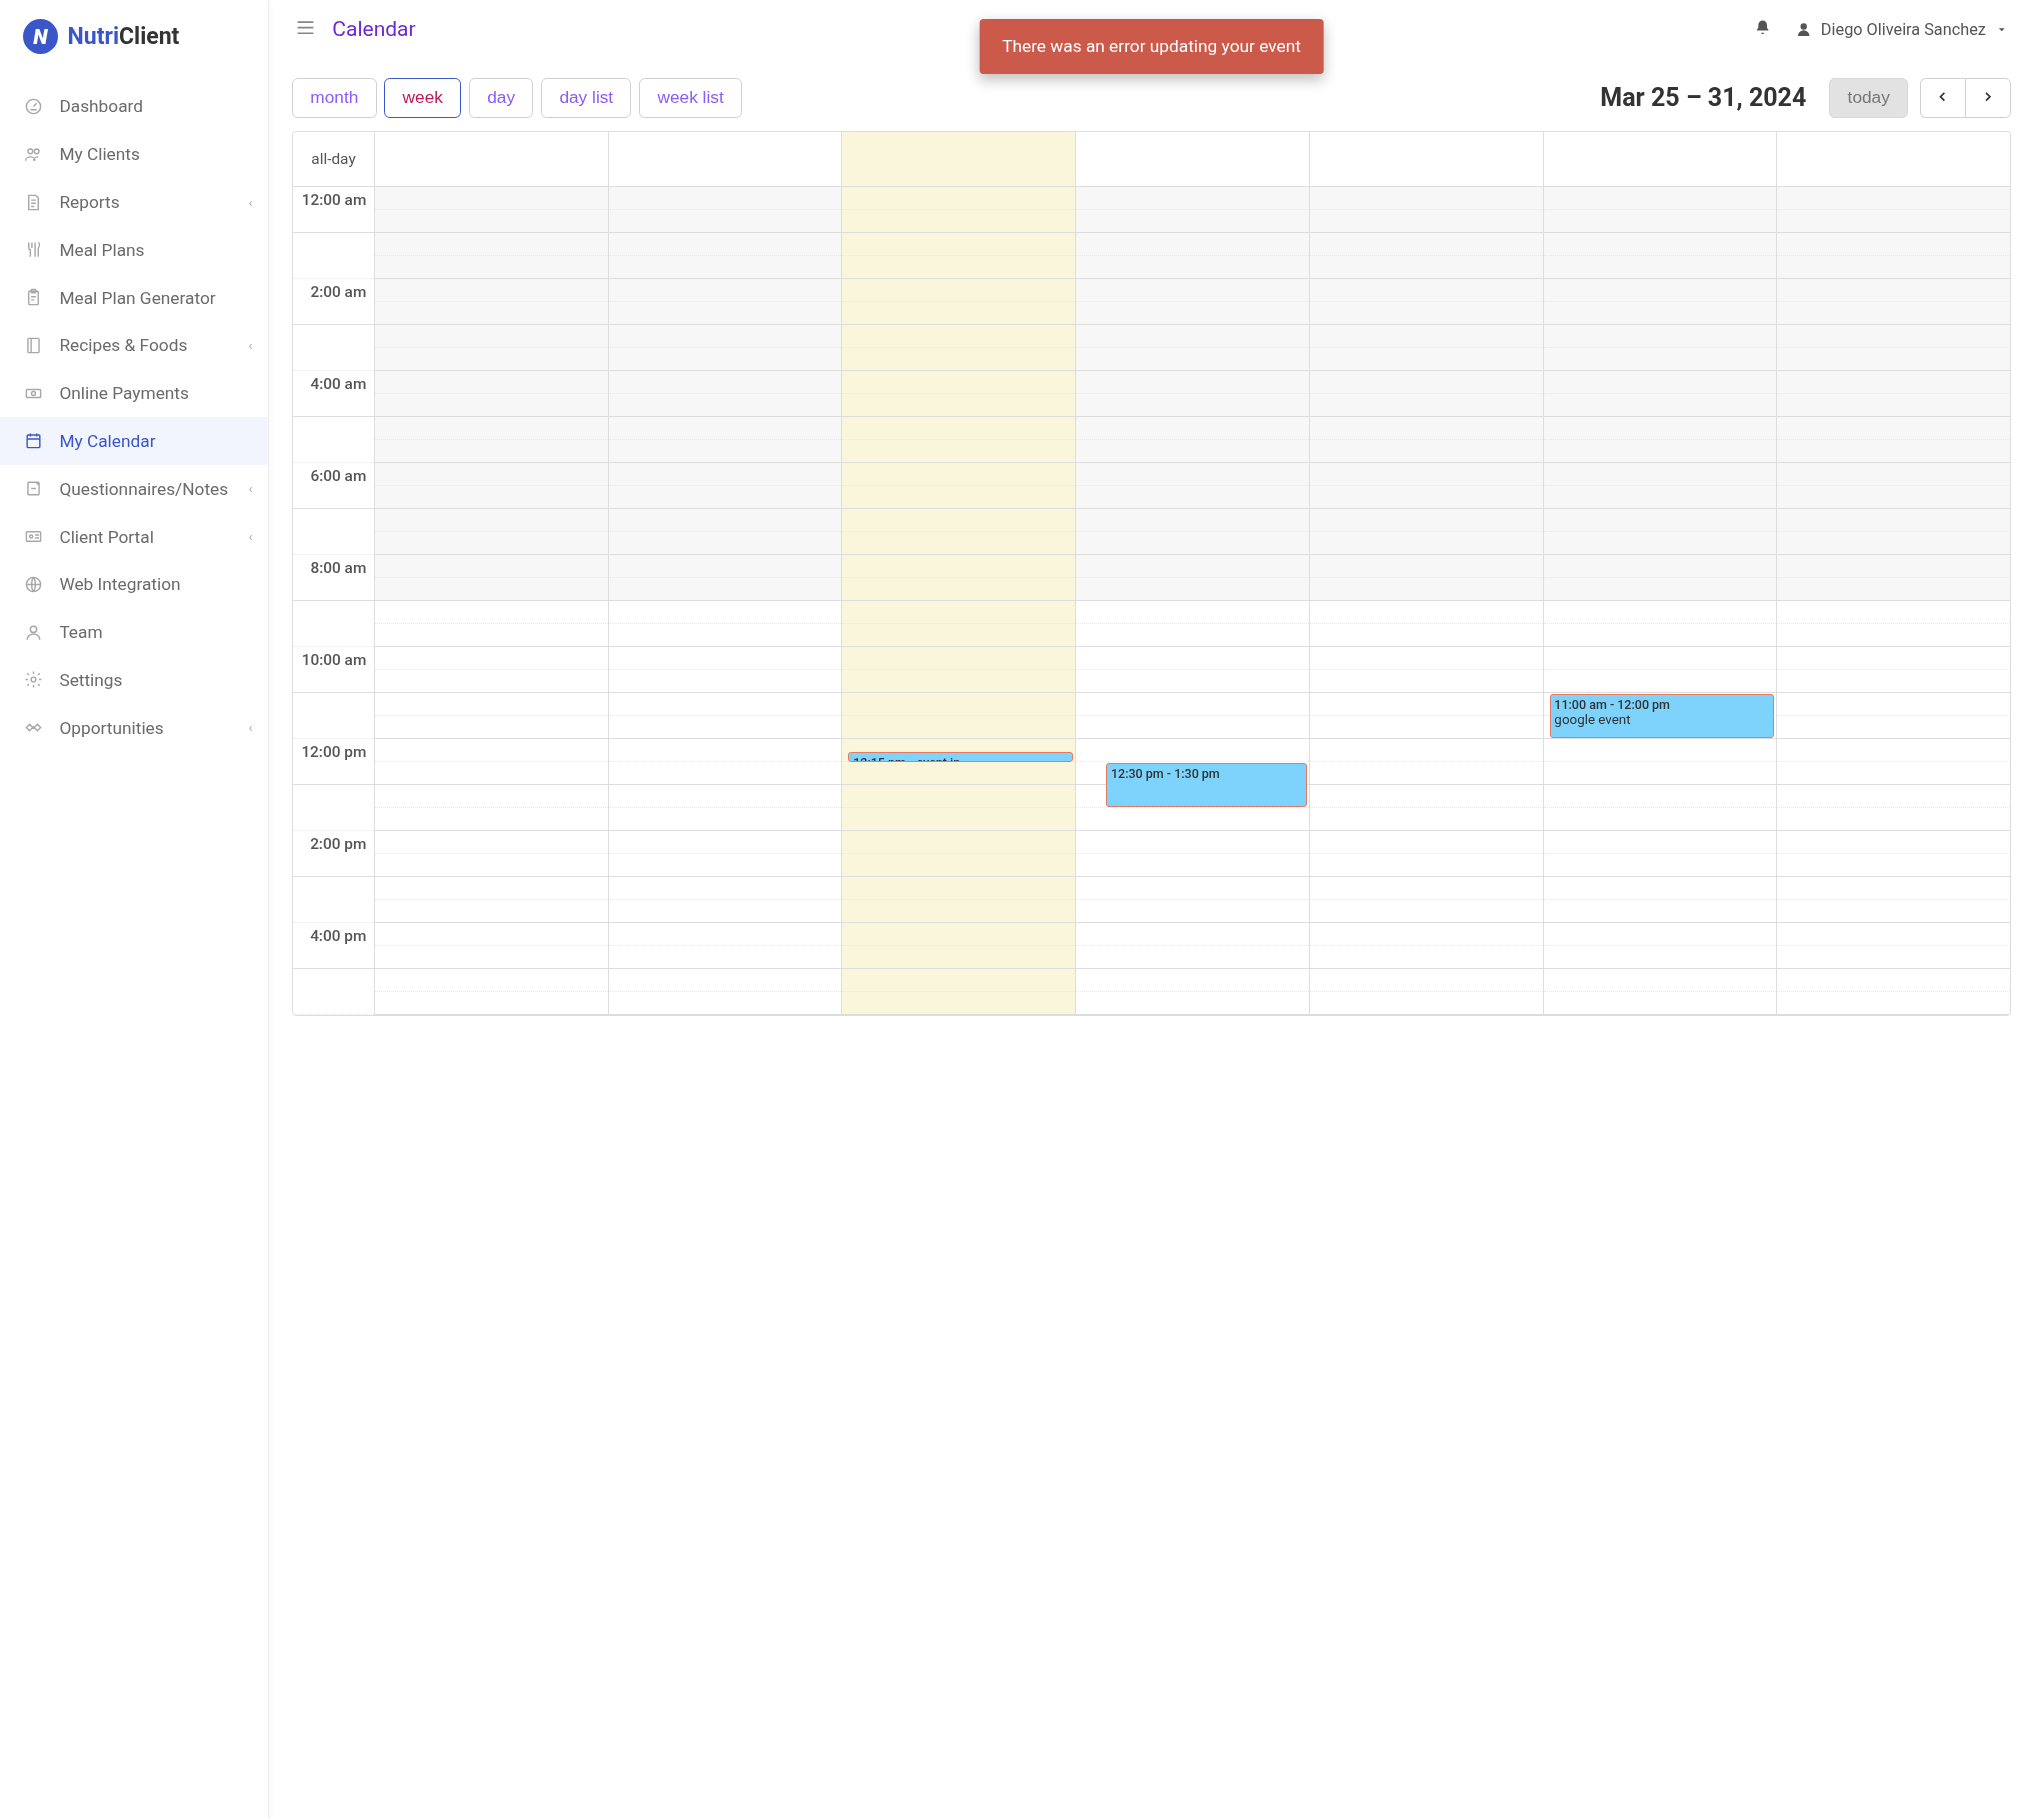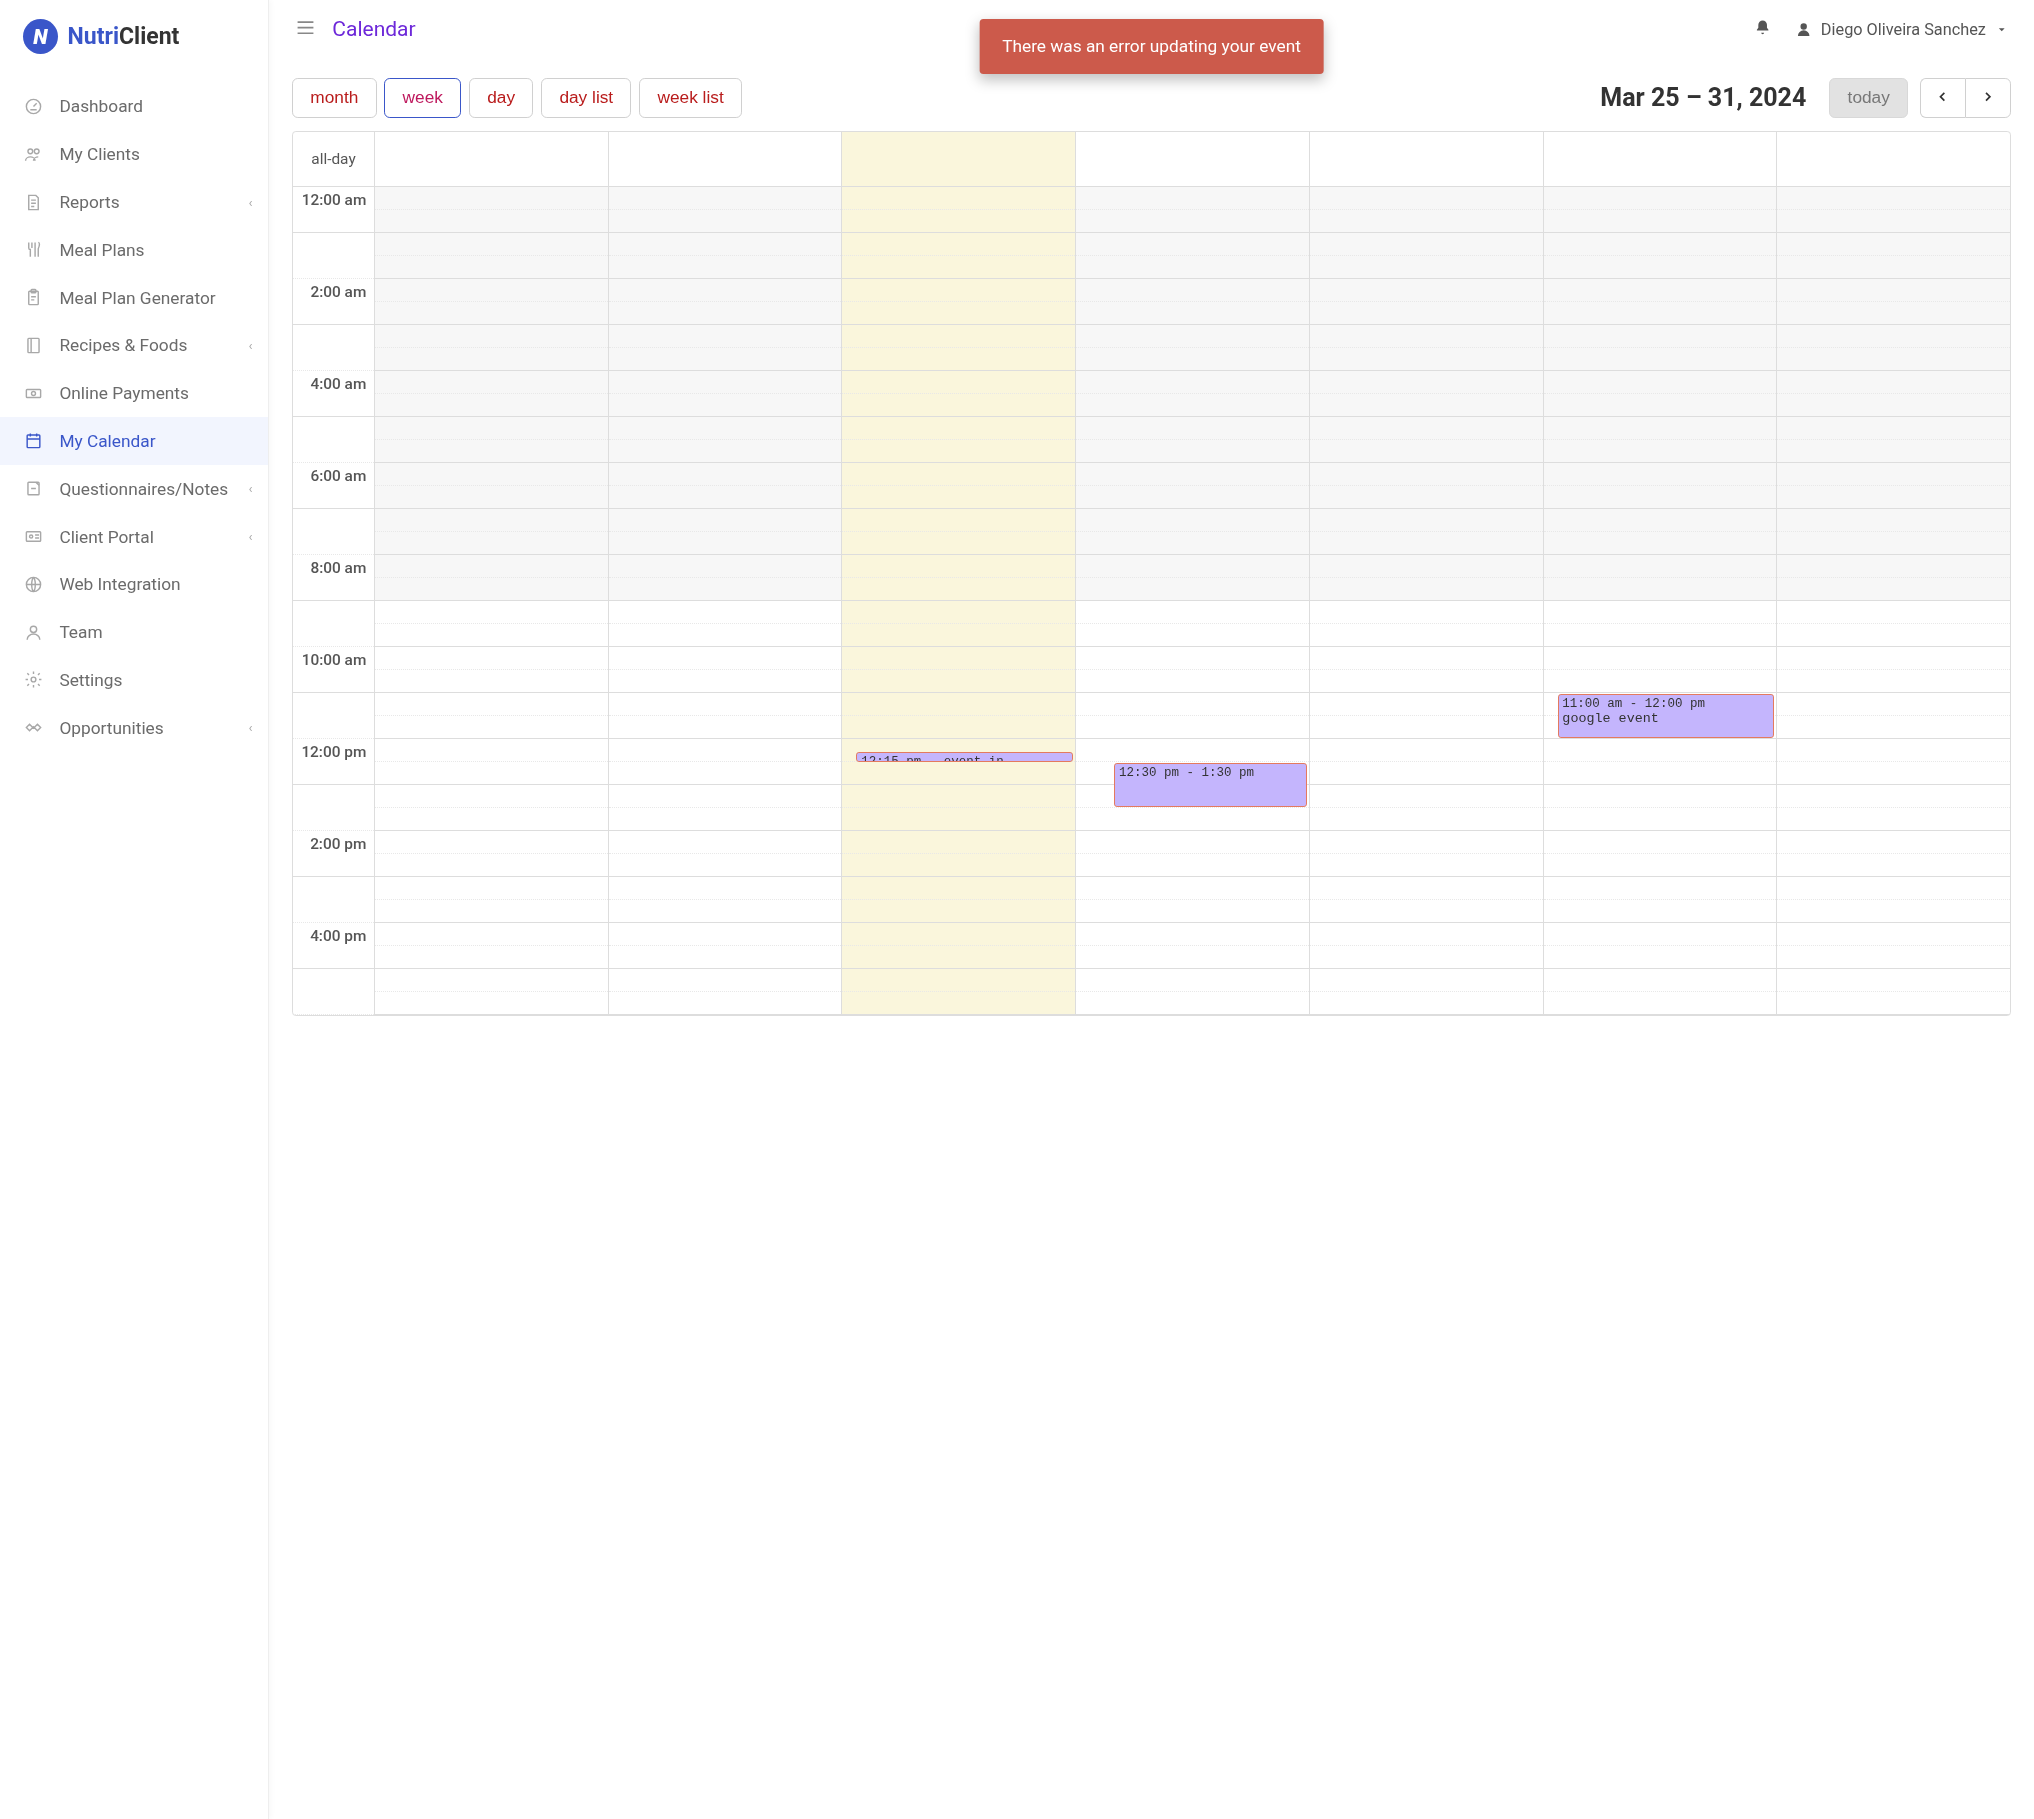--- a/index.html
+++ b/index.html
@@ -30,21 +30,21 @@
 .bell svg { width:17.3px; height:17.3px; fill:currentColor; }
 .user { display:flex; align-items:center; gap:9.6px; cursor:pointer; color:#555; font-size:16.3px; }
 .user svg.u { width:15.4px; height:15.4px; fill:currentColor; }
 .user svg.c { width:11.5px; height:11.5px; fill:currentColor; }
 
 .alert { position:absolute; left:50%; transform:translateX(-50%); top:19px; background:#cc5a4b; color:#fff; padding:17.3px 23px; font-size:17.3px; border-radius:3.8px; box-shadow:0 5.8px 13.4px rgba(0,0,0,0.25); z-index:50; white-space:nowrap; }
 
 .content { padding: 11.5px 23px; }
 .toolbar { display:flex; align-items:center; gap:11.5px; padding: 7.7px 0 13.4px; }
 .btn-group { display:flex; gap:7.7px; }
-.btn { border:1px solid #d0d0d0; background:#fff; border-radius:5.8px; padding:7.7px 17.3px; font-size:17.3px; color:#b91c1c; cursor:pointer; line-height:1.3; }
+.btn { border:1px solid #d0d0d0; background:#fff; border-radius:5.8px; padding:7.7px 17.3px; font-size:17.3px; color:#8b5cf6; cursor:pointer; line-height:1.3; }
 .btn.active { border-color:#3a56c9; color:#be185d; }
 .btn.today { background:#e2e2e2; color:#777; border-color:#d8d8d8; }
 .nav-arrows { display:flex; }
 .nav-arrows .btn { padding:7.7px 15.4px; }
 .nav-arrows .btn:first-child { border-radius:5.8px 0 0 5.8px; border-right:none; }
 .nav-arrows .btn:last-child { border-radius:0 5.8px 5.8px 0; }
 .nav-arrows svg { width:13.4px; height:13.4px; stroke:#333; stroke-width:3; fill:none; }
 .date-title { font-size:25px; font-weight:700; color:#333; margin-left:auto; margin-right:11.5px; }
 
 .calendar { border:1px solid #ddd; border-radius:3.8px; overflow:hidden; }
@@ -61,21 +61,21 @@
 .time-col > div { height:46px; border-bottom:1px dotted #e8e8e8; text-align:right; padding:3.8px 7.7px; color:#555; font-size:15.4px; }
 .time-col > div:nth-child(odd) { border-bottom:1px solid #ddd; font-weight:500; }
 .time-col > div:nth-child(even) { color:transparent; }
 .day-col { border-left:1px solid #ddd; position:relative; }
 .day-col > .slot { height:23px; border-bottom:1px dotted #e8e8e8; }
 .day-col > .slot.hour { border-bottom:1px solid #ddd; }
 .day-col.wed-bg .slot { background:#faf6dc; }
 .day-col.wed-bg {}
 
 
-.event { position:absolute; left:14px; right:1.9px; background:#c4b5fd; border:1px solid #e47a5f; border-radius:2.9px; font-size:12.5px; padding:1.9px 3.8px; color:#333; overflow:hidden; white-space:nowrap; cursor:pointer;font-family:Liberation Mono, monospace; }
+.event { position:absolute; left:6px; right:1.9px; background:#7dd3fc; border:1px solid #e47a5f; border-radius:2.9px; font-size:12.5px; padding:1.9px 3.8px; color:#333; overflow:hidden; white-space:nowrap; cursor:pointer; }
 .event .time { font-weight:500; }
 .event .title { display:block; font-size:13.4px; }
 </style>
 </head>
 <body>
 
 <div class="app">
   <aside class="sidebar">
     <div class="logo">
       <div class="logo-icon">N</div>

